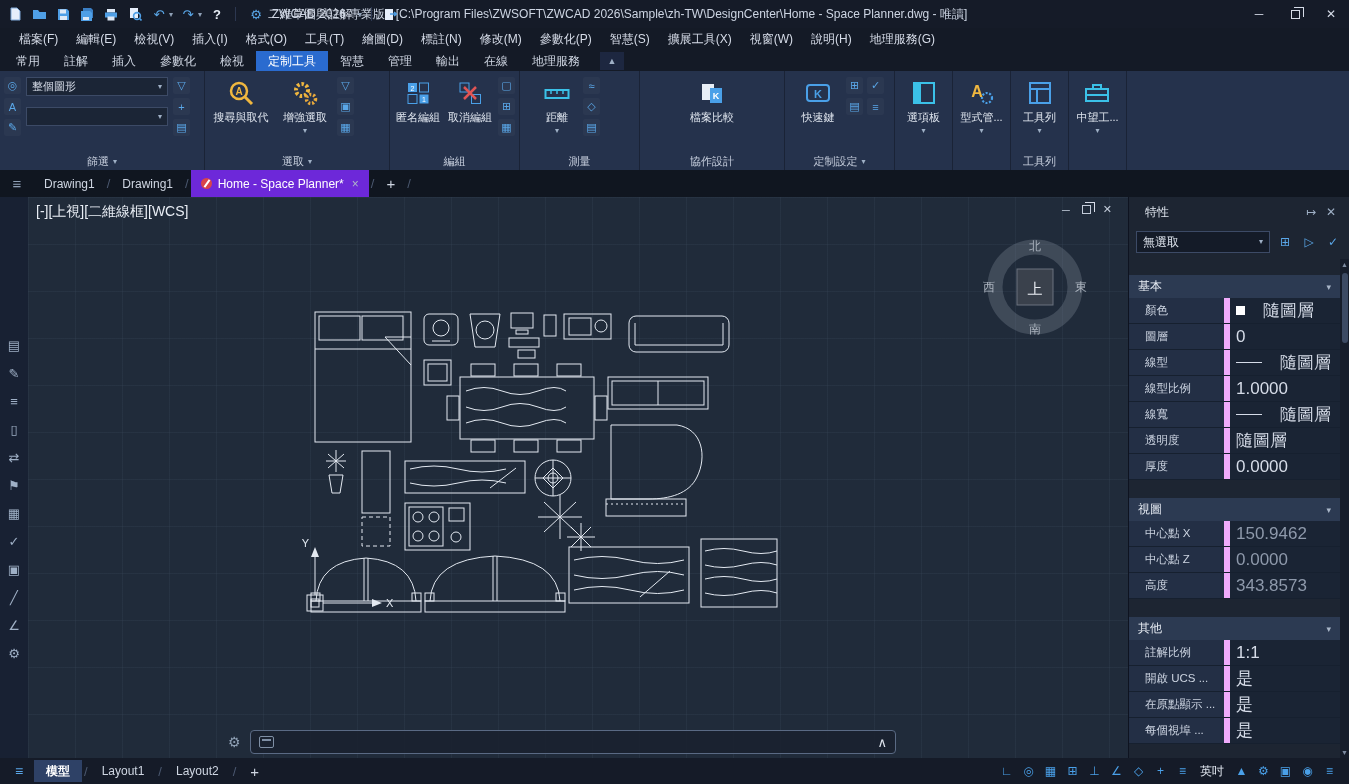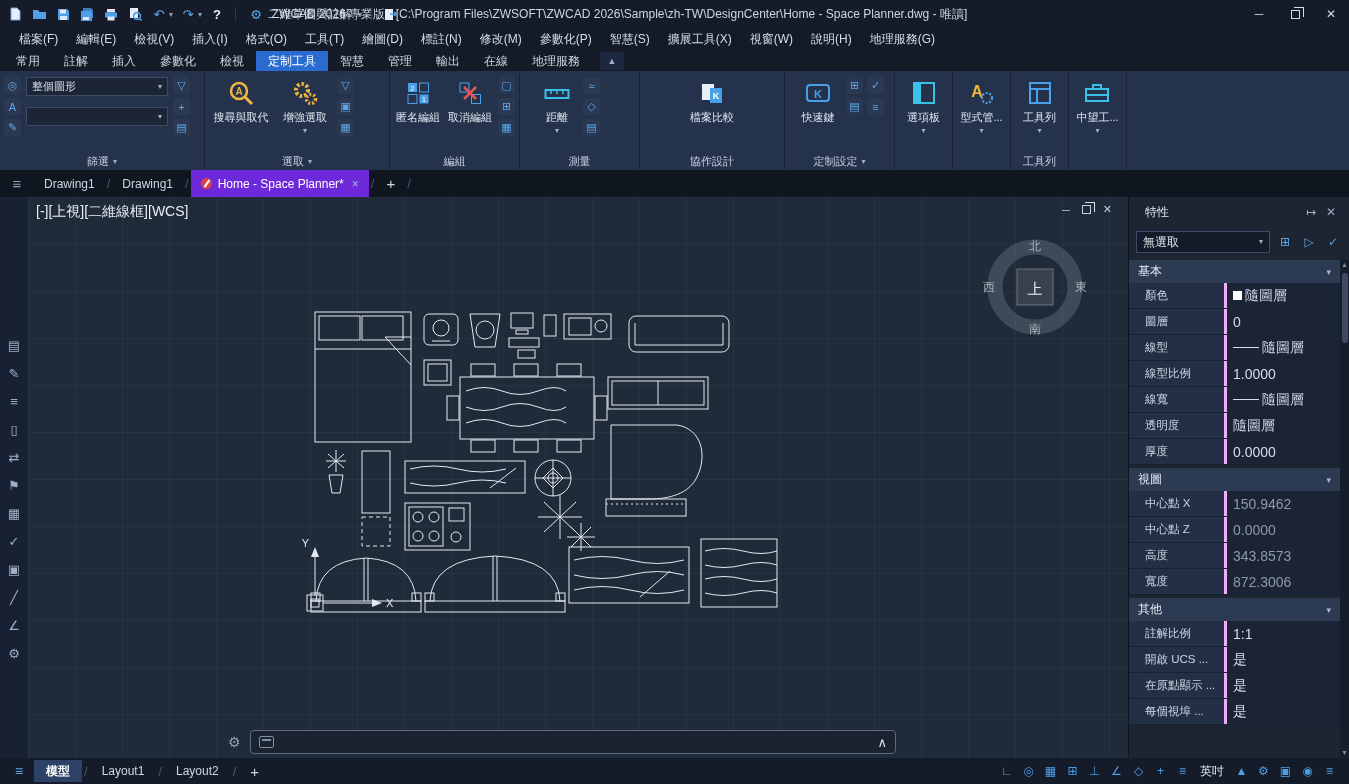--- a/index.html
+++ b/index.html
@@ -76,25 +76,25 @@
 
 
 #props{width:221px;background:#1d2532;border-left:1px solid #0e1320;position:relative;display:flex;flex-direction:column;flex:none}
 .p-head{height:30px;display:flex;align-items:center;padding:0 8px;color:#dfe5ee}
 .p-title{flex:1;margin-left:8px}
 .p-ico{width:20px;text-align:center;color:#9fb0c6;font-size:12px}
 .p-toolbar{height:30px;display:flex;align-items:center;gap:6px;padding:0 7px}
 .p-select{flex:1;height:22px;background:#141b28;border:1px solid #3c4a66;display:flex;align-items:center;justify-content:space-between;padding:0 6px;color:#dfe5ee}
 .p-tool{width:18px;height:18px;display:flex;align-items:center;justify-content:center;color:#5aa7e8;font-size:12px}
 .p-body{flex:1;overflow:hidden;padding-right:9px}
-.prop-section{height:23px;background:#2c3a52;display:flex;align-items:center;justify-content:space-between;padding:0 9px;color:#e8edf4;margin-top:3px}
+.prop-section{height:23px;background:#2c3a52;display:flex;align-items:center;justify-content:space-between;padding:0 9px;color:#e8edf4;margin-top:18px}
 .psc{font-size:9px;color:#aab6c8}
 .prop-row{display:flex;height:26px;border-bottom:1px solid #16202f}
 .pr-label{width:95px;background:#232f45;color:#cdd5e2;display:flex;align-items:center;padding-left:16px;font-size:11.5px;white-space:nowrap;overflow:hidden}
-.pr-value{flex:1;background:#1a2434;color:#d6dce8;display:flex;align-items:center;padding-left:6px;gap:3px;border-left:3px solid #f0abfc;font-size:14px}
+.pr-value{flex:1;background:#1a2434;color:#d6dce8;display:flex;align-items:center;padding-left:6px;gap:18px;border-left:6px solid #f0abfc;font-size:17px}
 .pr-value.dim{color:#8e99ab}
 .swatch{width:9px;height:9px;background:#fff;display:inline-block}
 .linesample{width:26px;height:0;border-top:1.5px solid #d6dce8;display:inline-block}
 .p-scroll{position:absolute;top:62px;right:0;bottom:0;width:9px;background:#161d2b}
 .p-scroll .thumb{position:absolute;top:14px;left:1.5px;width:6px;height:70px;background:#3c4a63;border-radius:3px}
 .sarr{position:absolute;left:0;width:9px;height:11px;color:#7c8aa0;font-size:7px;text-align:center;line-height:11px}
 
 
 #statusbar{position:absolute;left:0;right:0;bottom:0;height:26px;background:#151b28;display:flex;align-items:center;padding:0 6px;gap:2px}
 .sb-burger{width:26px;text-align:center;color:#5aa7e8;font-size:14px}
@@ -745,26 +745,20 @@
           <div class="pr-value dim">
             <span>0.0000</span>
           </div>
         </div>
         <div class="prop-row">
           <div class="pr-label">高度</div>
           <div class="pr-value dim">
             <span>343.8573</span>
           </div>
         </div>
-        <div class="prop-row">
-          <div class="pr-label">寬度</div>
-          <div class="pr-value dim">
-            <span>872.3006</span>
-          </div>
-        </div>
         <div class="prop-section">
           <span>其他</span>
           <span class="psc">▾</span>
         </div>
         <div class="prop-row">
           <div class="pr-label">註解比例</div>
           <div class="pr-value">
             <span>1:1</span>
           </div>
         </div>

